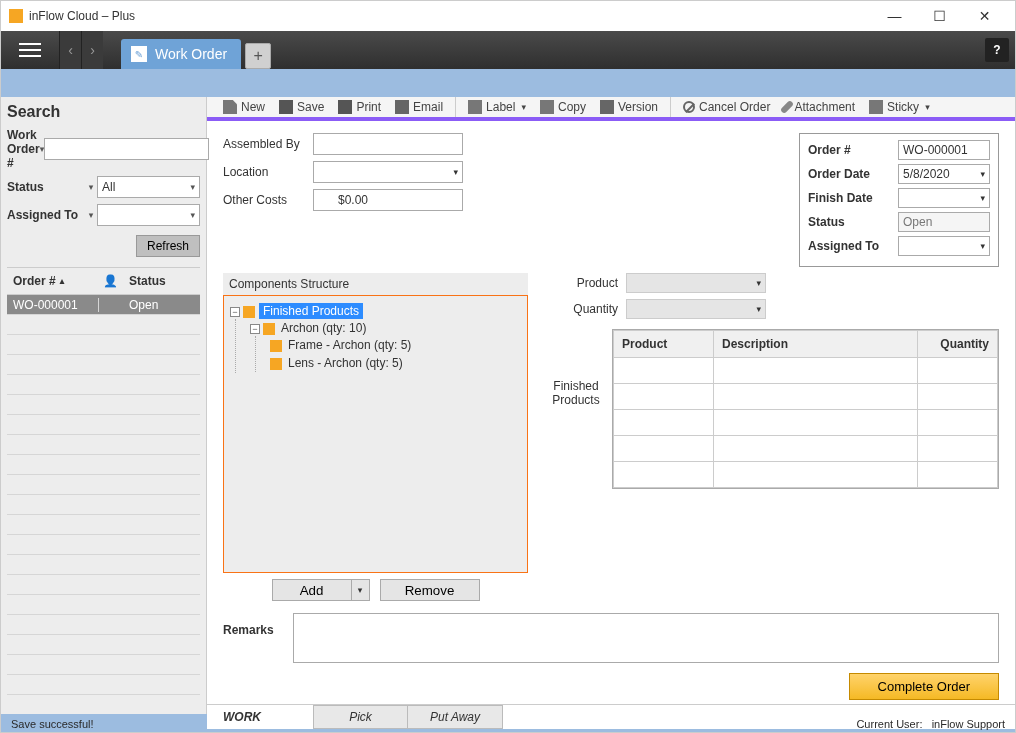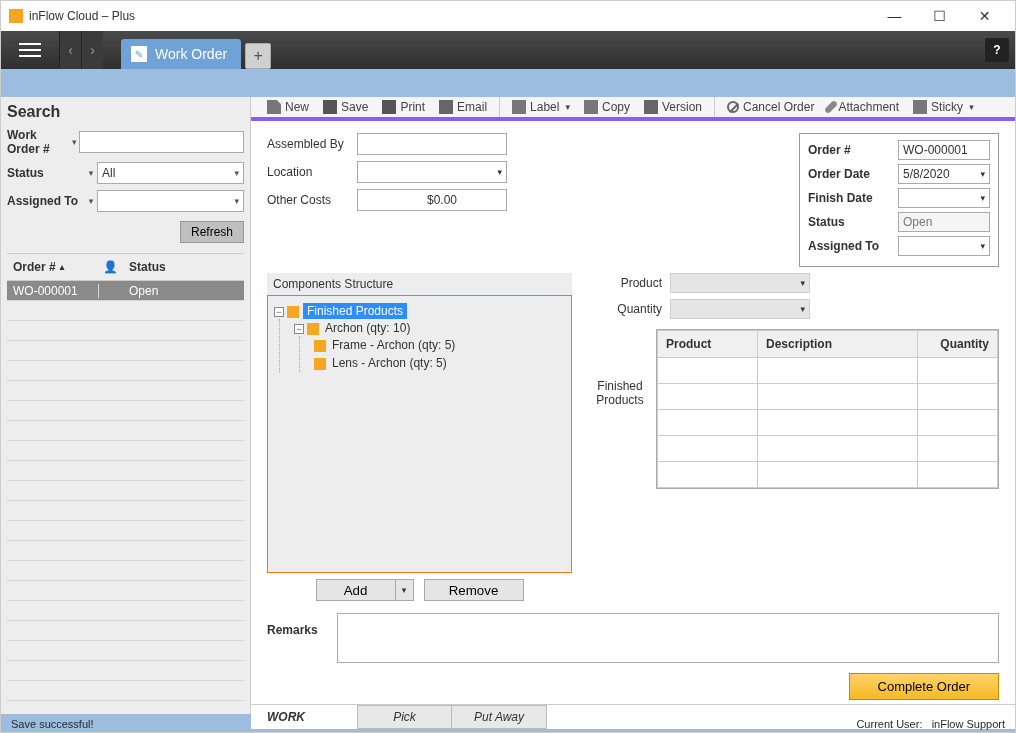--- a/index.html
+++ b/index.html
@@ -25,21 +25,21 @@
   .newtab { width: 26px; height: 26px; background: #d0d0d0; border: 1px solid #aaa; margin-left: 4px; margin-top:10px; display:flex; align-items:center; justify-content:center; font-size: 16px; color:#555; border-radius:2px;}
   .help { margin-left: auto; margin-right: 6px; width: 24px; height: 24px; background:#222; color:#fff; align-self:center; display:flex; align-items:center; justify-content:center; font-weight:bold; border-radius:2px;}
 
   
   .bluebar { height: 28px; background: #9cbce0; }
 
   
   .mainwrap { display:flex; height: calc(733px - 30px - 38px - 28px - 20px); }
 
   
-  .sidebar { width: 250px; background:#ededed; border-right:1px solid #ccc; display:flex; flex-direction:column; padding:6px 6px 0 6px;}
+  .sidebar { width: 206px; background:#ededed; border-right:1px solid #ccc; display:flex; flex-direction:column; padding:6px 6px 0 6px;}
   .sidebar h2 { font-size:16px; font-weight:bold; margin-bottom:4px; }
   .search-row { display:flex; align-items:center; margin: 3px 0; }
   .search-row label { width: 78px; font-size:12px; color:#333;font-weight:bold;}
   .search-row .dropdown-arr { width:12px; font-size:9px; color:#555; text-align:center;}
   .search-row input, .search-row .combo { flex:1; height:22px; border:1px solid #aaa; background:#fff; padding: 0 4px; font-size:12px;}
   .search-row .combo { display:flex; align-items:center; justify-content:space-between;}
   .combo .arr { font-size:9px; color:#555;}
   .refresh-row { text-align:right; margin: 6px 0;}
   .refresh-btn { background:#bfbfbf; border:1px solid #999; padding:3px 10px; font-size:12px; cursor:pointer;}
   .results-header { display:flex; border-top:1px solid #ccc; border-bottom:1px solid #ccc; background:#ededed; height:28px; align-items:center; font-weight:bold; margin-top:4px;}
@@ -62,21 +62,21 @@
   .tool-icon { display:inline-block; width:14px; height:14px; }
   .tool-sep { width:1px; height:20px; background:#ccc; margin: 0 4px;}
   .tool .caret { font-size:9px; margin-left:2px;}
 
   
   .formarea { display:flex; padding:12px 16px 6px 16px; gap: 10px;}
   .form-left { flex:1; }
   .form-left .frow { display:flex; align-items:center; margin-bottom:6px; }
   .form-left .frow label { width:90px; font-size:12px;}
   .form-left .frow .inp { width:150px; height:22px; border:1px solid #aaa; background:#fff; display:flex; align-items:center; justify-content:space-between; padding:0 4px;}
-  .form-left .frow .inp.money { justify-content:center;padding-left:24px;}
+  .form-left .frow .inp.money { justify-content:flex-start;padding-left:24px;}
   .inp .arr { font-size:9px;}
 
   .form-right { width:200px; border:1px solid #999; padding:6px 8px;}
   .form-right .frow { display:flex; align-items:center; margin-bottom:4px;}
   .form-right .frow label { width:90px; font-weight:bold; font-size:12px;}
   .form-right .frow .fval { flex:1; height:20px; border:1px solid #aaa; background:#fff; padding:0 4px; display:flex; align-items:center; justify-content:space-between; font-size:12px;}
   .form-right .frow .fval.readonly { background:#f5f5f5; color:#777;}
   .fval .arr { font-size:9px;}
 
   

